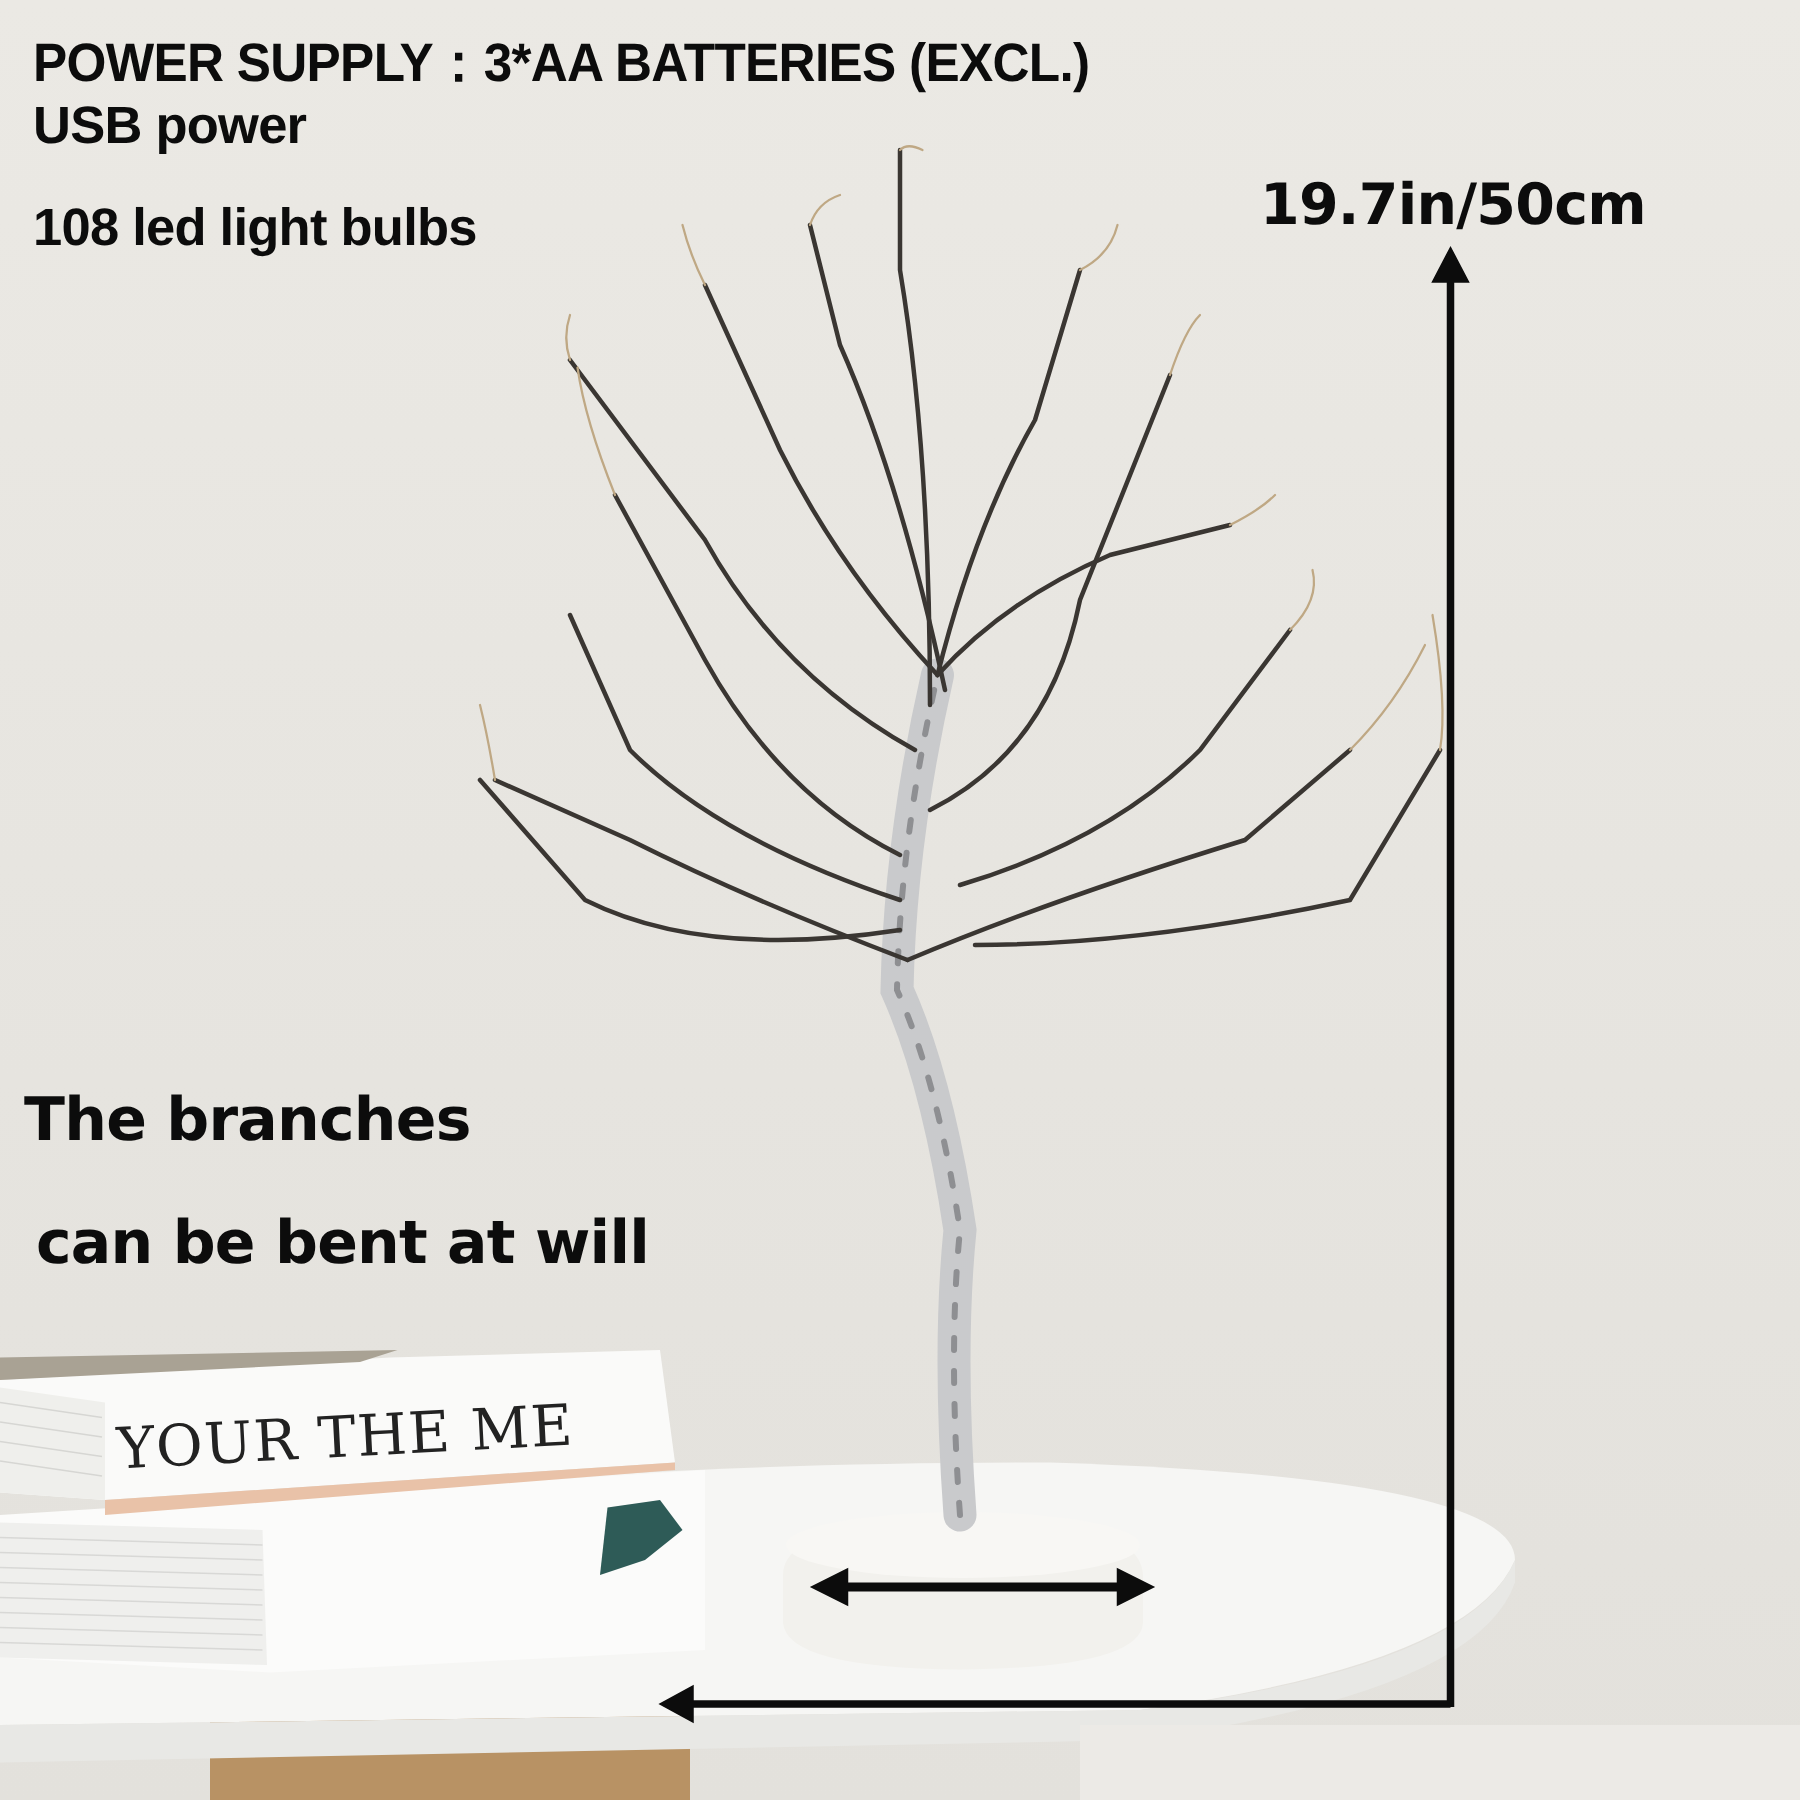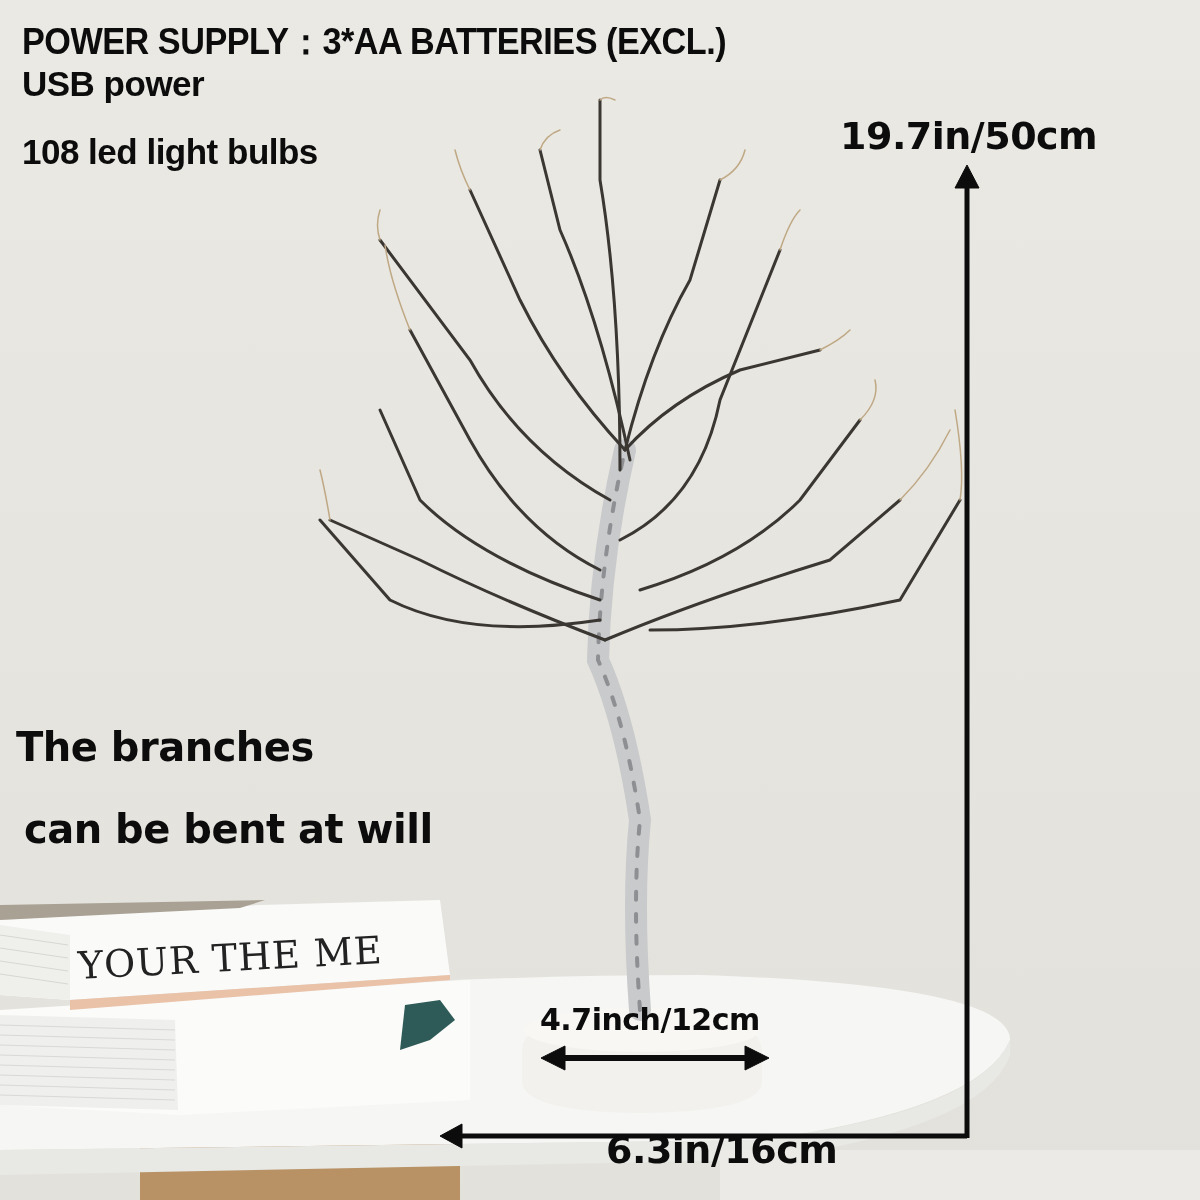--- a/index.html
+++ b/index.html
@@ -111,15 +111,13 @@
   </svg>
 
   <div class="book-title">YOUR THE ME</div>
 
   <div class="txt" id="t-power">POWER SUPPLY：3*AA BATTERIES (EXCL.)</div>
   <div class="txt" id="t-usb">USB power</div>
   <div class="txt" id="t-bulbs">108 led light bulbs</div>
   <div class="txt" id="t-height">19.7in/50cm</div>
   <div class="txt" id="t-branch1">The branches</div>
   <div class="txt" id="t-branch2">can be bent at will</div>
-  <div class="txt" id="t-base">4.7inch/12cm</div>
-  <div class="txt" id="t-table">6.3in/16cm</div>
 </div>
 
 </body></html>

